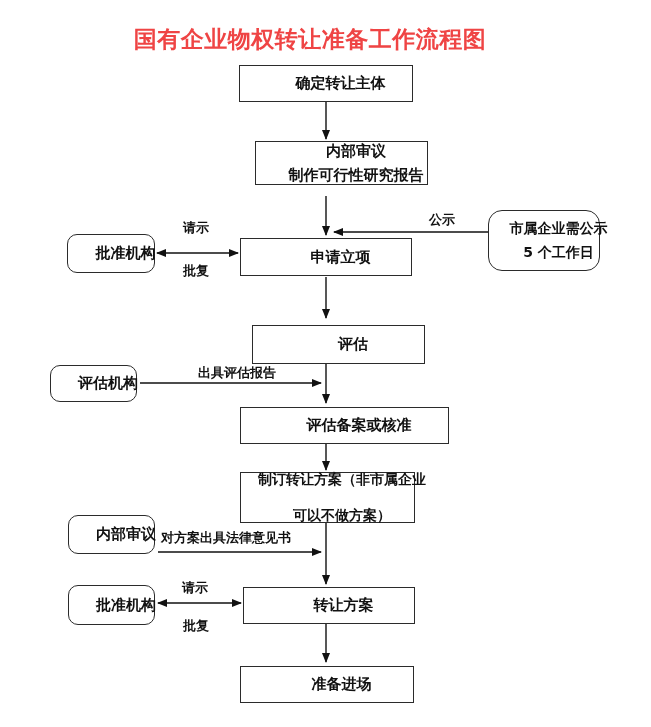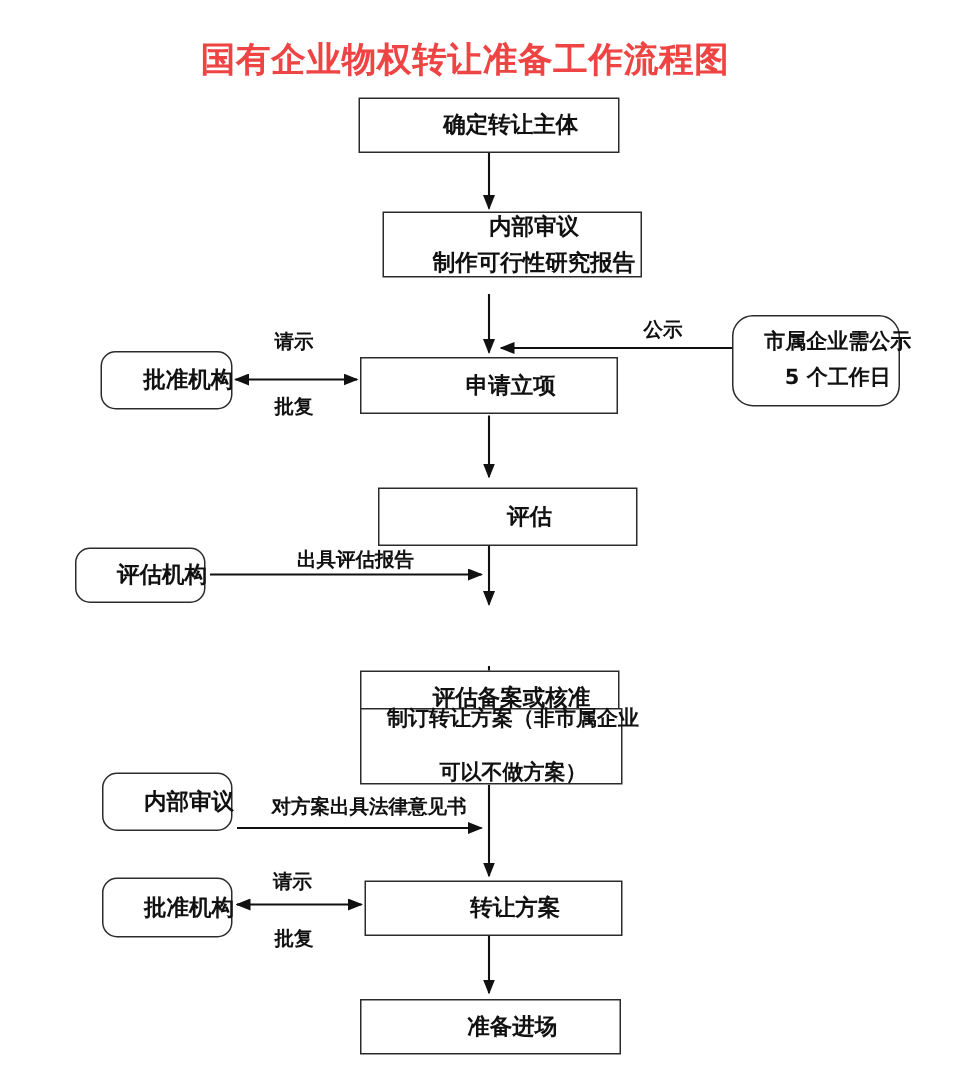--- a/index.html
+++ b/index.html
@@ -92,21 +92,21 @@
   </div>
 
   <div class="box" style="left:240px;top:238px;width:172px;height:38px;">
     <span class="ln">申请立项</span>
   </div>
 
   <div class="box" style="left:240px;top:325px;width:173px;height:39px;margin-left:12px;">
     <span class="ln">评估</span>
   </div>
 
-  <div class="box" style="left:240px;top:407px;width:173px;height:37px;margin-top:40px;">
+  <div class="box" style="left:240px;top:407px;width:209px;height:37px;">
     <span class="ln">评估备案或核准</span>
   </div>
 
   <div class="box small" style="left:240px;top:472px;width:175px;height:51px;gap:20px;">
     <span class="ln">制订转让方案（非市属企业</span>
     <span class="ln">可以不做方案）</span>
   </div>
 
   <div class="box" style="left:243px;top:587px;width:172px;height:37px;">
     <span class="ln">转让方案</span>
@@ -134,17 +134,17 @@
   </div>
 
   <div class="box rounded" style="left:68px;top:585px;width:87px;height:40px;">
     <span class="ln">批准机构</span>
   </div>
 
   <span class="edge-label" style="left:196px;top:228px;">请示</span>
   <span class="edge-label" style="left:196px;top:271px;">批复</span>
   <span class="edge-label" style="left:442px;top:220px;">公示</span>
   <span class="edge-label" style="left:189px;top:373px;margin-left:48px;">出具评估报告</span>
-  <span class="edge-label" style="left:226px;top:538px;margin-left:20px;">对方案出具法律意见书</span>
+  <span class="edge-label" style="left:226px;top:538px;">对方案出具法律意见书</span>
   <span class="edge-label" style="left:195px;top:588px;">请示</span>
   <span class="edge-label" style="left:196px;top:626px;">批复</span>
 
 </div>
 
 </body></html>

